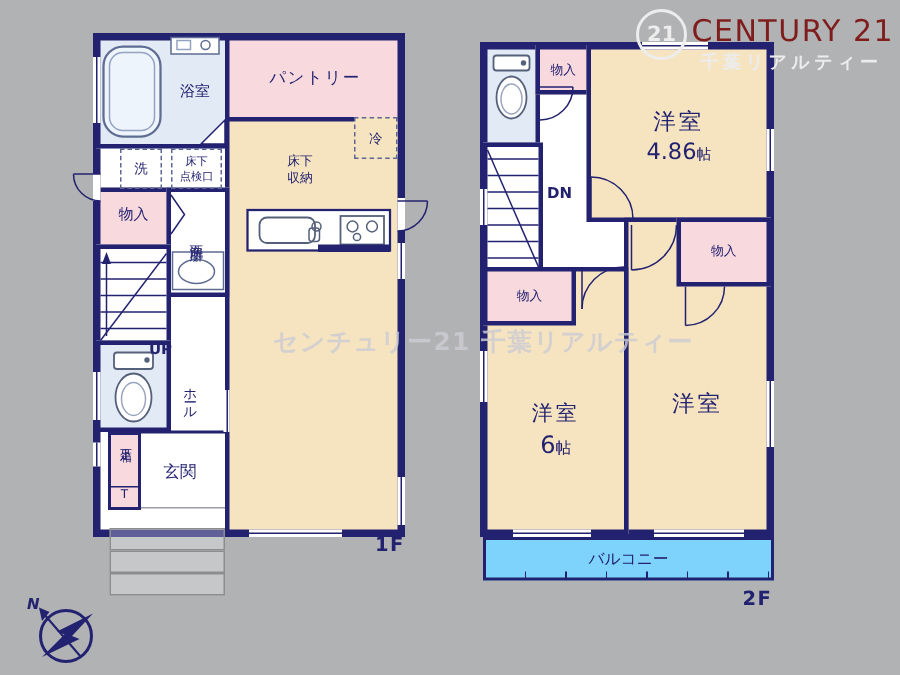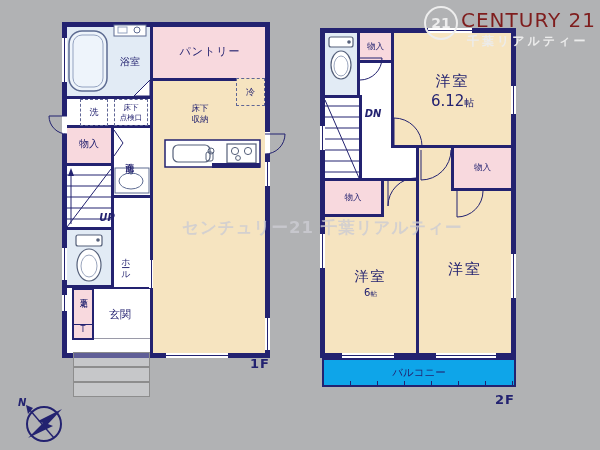--- a/index.html
+++ b/index.html
@@ -20,25 +20,25 @@
   .lbl{position:absolute;color:#232270;text-align:center;line-height:1.2;}
   .flexc{display:flex;align-items:center;justify-content:center;}
   .vert{writing-mode:vertical-rl;text-orientation:upright;letter-spacing:1px;}
   .dashedbox{position:absolute;border:1px dashed #5f6595;box-sizing:border-box;
     display:flex;align-items:center;justify-content:center;text-align:center;color:#232270;}
   .win-v{position:absolute;width:5px;background:#fff;}
   .win-v::after{content:'';position:absolute;left:2px;top:0;bottom:0;width:1px;background:#232270;}
   .win-h{position:absolute;height:5px;background:#fff;}
   .win-h::after{content:'';position:absolute;top:2px;left:0;right:0;height:1px;background:#232270;}
   .gap{position:absolute;background:#fff;}
-  .italic{font-style:italic;}
+  .italic{margin-top:16px;}
   svg{position:absolute;overflow:visible;}
   .unit{font-size:0.65em;}
   .steps{position:absolute;border:1px solid #8d8d8d;background:rgba(255,255,255,0.28);box-sizing:border-box;}
-  .balcony{position:absolute;border:2px solid #232270;background:#0ea5e9;box-sizing:border-box;}
+  .balcony{position:absolute;border:2px solid #232270;background:#7dd3fc;box-sizing:border-box;}
   .balcony::after{content:'';position:absolute;left:0;right:0;bottom:-1px;height:5px;
     background:repeating-linear-gradient(90deg,transparent 0 26px,#232270 26px 27px);}
   .watermark{position:absolute;font-weight:bold;white-space:nowrap;
     color:rgba(204,204,210,0.82);letter-spacing:1px;font-size:16.5px;}
   .brandname{position:absolute;font-weight:normal;color:#7f1d1d;}
   .seal{position:absolute;border:2.5px solid #ededed;border-radius:50%;
     display:flex;align-items:center;justify-content:center;color:#ededed;font-weight:bold;}
   .floor-tag{position:absolute;font-weight:bold;color:#232270;font-size:13px;letter-spacing:1px;}
 </style>
 </head>
@@ -215,25 +215,25 @@
         <line x1="68" y1="150" x2="68" y2="178"></line>
       <path d="M137,189 A26,26 0 0 0 163,163"></path>
         <line x1="137" y1="163" x2="137" y2="189"></line>
       <path d="M62,30 A22,22 0 0 1 40,52"></path>
         <line x1="40" y1="30" x2="62" y2="30"></line>
     </g>
   </svg>
 
   <div class="lbl" style="left:71px;top:44px;width:123px;font-size:15px;letter-spacing:2px;">洋室</div>
   <div class="lbl" style="left:71px;top:64px;width:123px;font-size:15px;">
-    <span>6.12</span><span class="unit">帖</span>
+    <span>4.86</span><span class="unit">帖</span>
   </div>
   <div class="lbl italic" style="left:36px;top:80px;width:34px;font-size:10px;font-weight:bold;">DN</div>
   <div class="lbl" style="left:2px;top:240px;width:97px;font-size:14px;letter-spacing:2px;">洋室</div>
-  <div class="lbl" style="left:2px;top:259px;width:97px;font-size:10px;">
+  <div class="lbl" style="left:2px;top:259px;width:97px;font-size:16px;">
     <span>6</span><span class="unit">帖</span>
   </div>
   <div class="lbl" style="left:96px;top:232px;width:98px;font-size:15px;letter-spacing:2px;">洋室</div>
 </div>
 
 <div class="balcony flexc" style="left:322px;top:358px;width:194px;height:29px;font-size:10.5px;color:#232270;">
   <span>バルコニー</span>
 </div>
 
 <div class="floor-tag" style="left:495px;top:392px;">2F</div>

